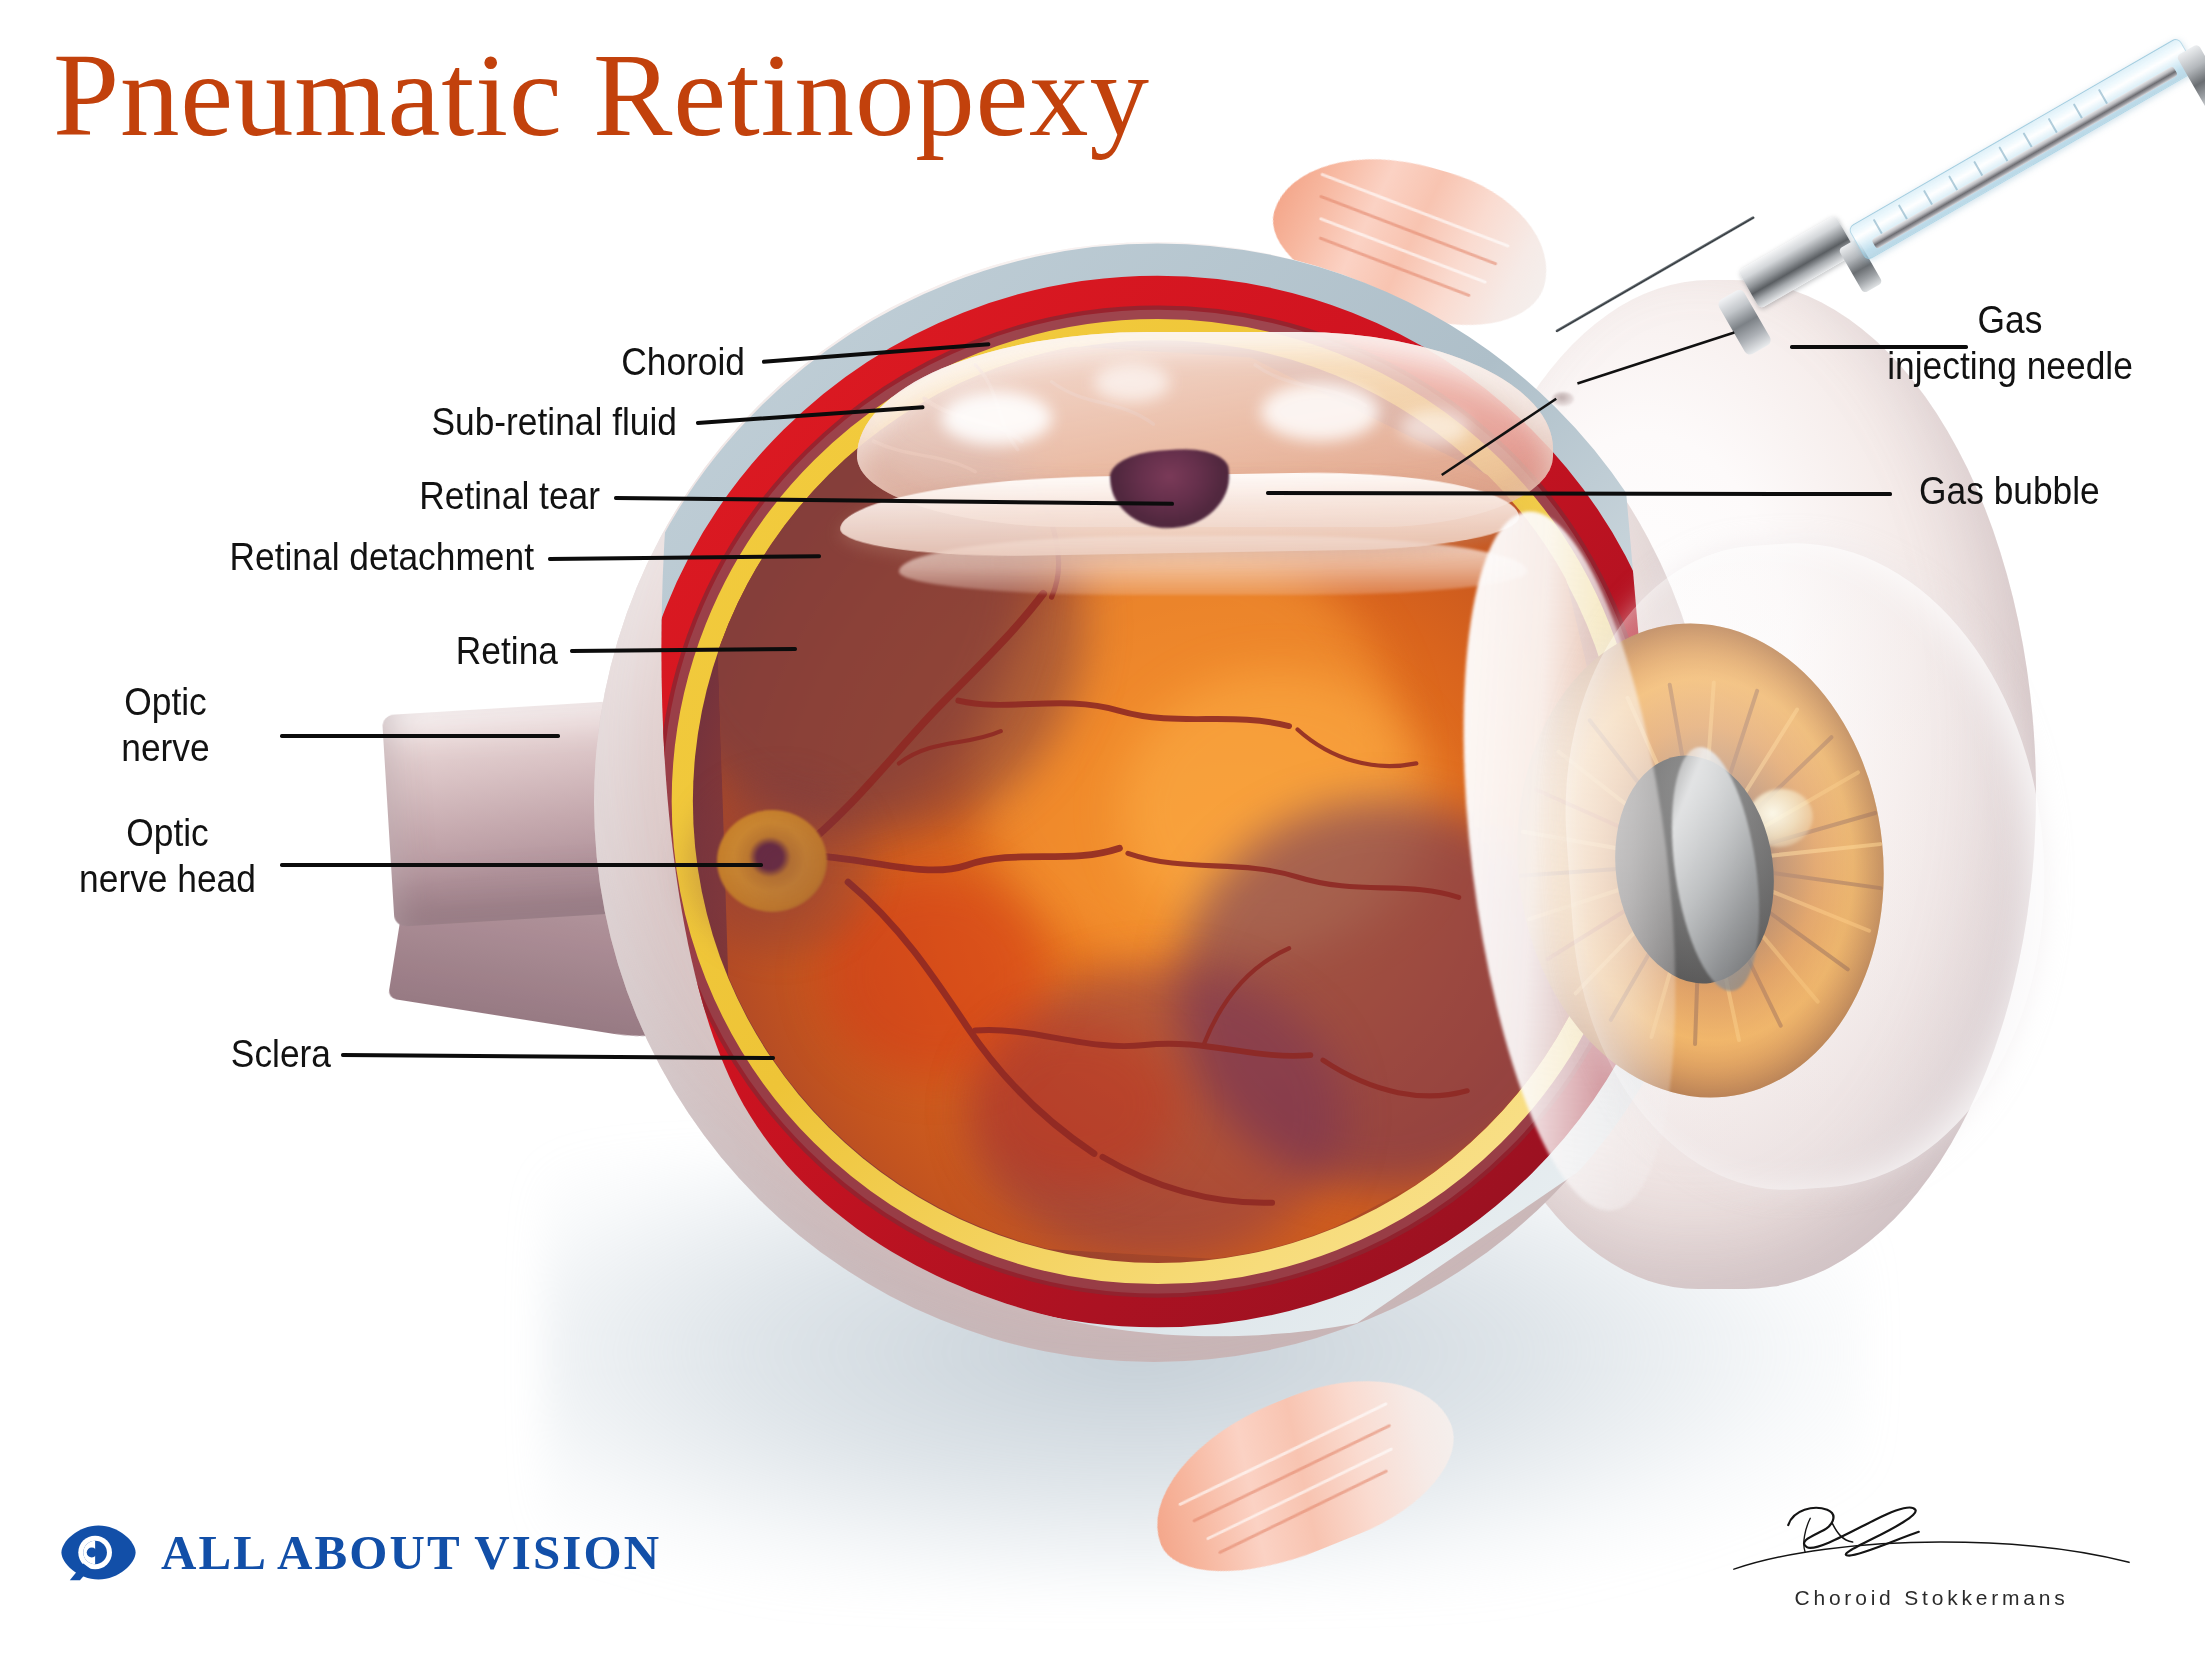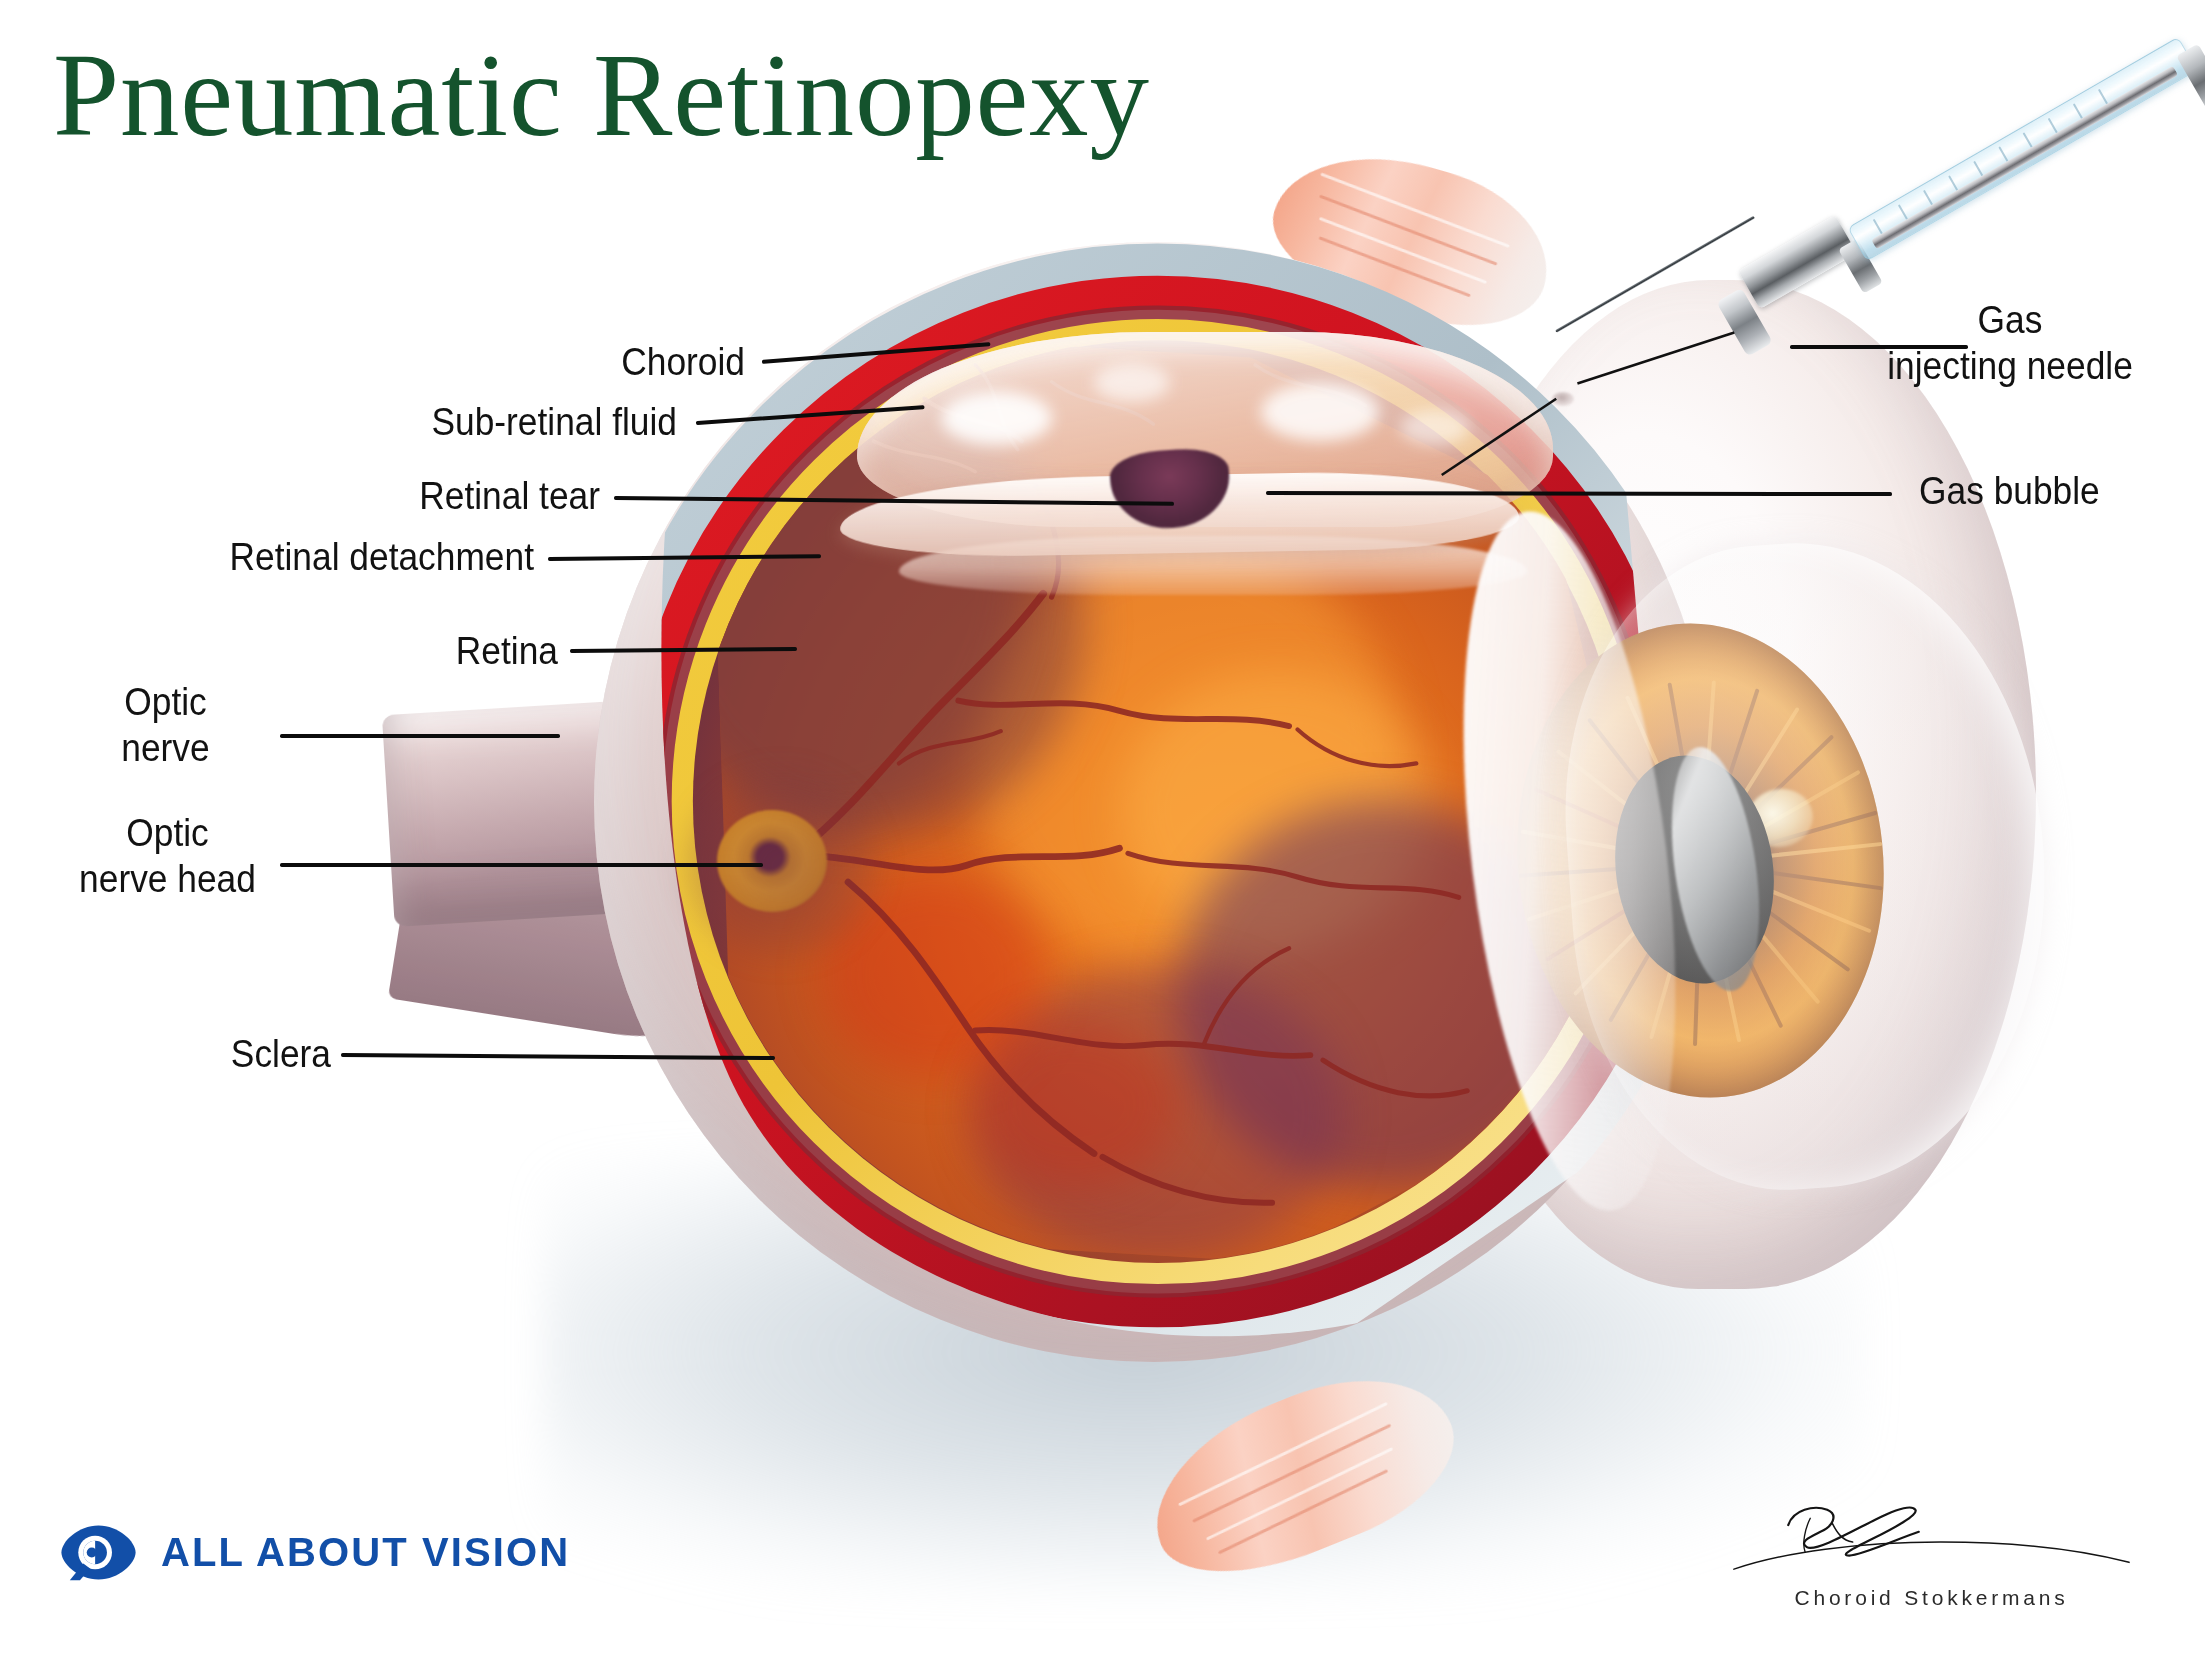--- a/index.html
+++ b/index.html
@@ -3,21 +3,21 @@
 <meta charset="utf-8">
 <style>
   html,body{margin:0;padding:0;background:#fff;}
   body{width:2205px;height:1654px;overflow:hidden;font-family:"Liberation Sans",sans-serif;}
   #stage{position:relative;width:2205px;height:1654px;background:#ffffff;}
 
   
   #title{
     position:absolute;left:53px;top:36px;
     font-family:"Liberation Serif","DejaVu Serif",serif;
-    font-size:119px;line-height:1.0;color:#14532d;
+    font-size:119px;line-height:1.0;color:#c2410c;
     letter-spacing:0.8px; white-space:nowrap;text-align:right;
   }
 
   
   .lbl{
     position:absolute;
     font-family:"Liberation Sans",sans-serif;
     font-size:38px;line-height:1.22;color:#121212;
     white-space:pre-line;
     transform:scaleX(.93);
@@ -204,21 +204,21 @@
   .entry-dot{
     position:absolute;width:22px;height:13.6px;border-radius:50%;
     background:radial-gradient(ellipse at 45% 40%, rgba(170,150,150,.75) 0%, rgba(205,188,188,.45) 60%, rgba(235,226,226,0) 100%);
     filter:blur(0.8px);
   }
 
   
   #brand{position:absolute;left:58px;top:1523px;display:flex;align-items:center;gap:22px;}
   #brand .eyemark{width:81px;height:59px;}
   #brand .btext{
-    font-family:Liberation Sans, sans-serif;font-weight:700;font-size:40px;
+    font-family:Liberation Serif, serif;font-weight:700;font-size:49px;
     letter-spacing:2.1px;color:#124FA8;white-space:nowrap;
   }
   #sig{position:absolute;left:1732px;top:1503px;width:399px;}
   #sig .name{
     margin-top:1.7px;text-align:center;
     font-family:"Liberation Sans",sans-serif;font-size:21px;
     letter-spacing:3.8px;color:#2b2b2b;white-space:nowrap;
   }
 </style>
 </head>

